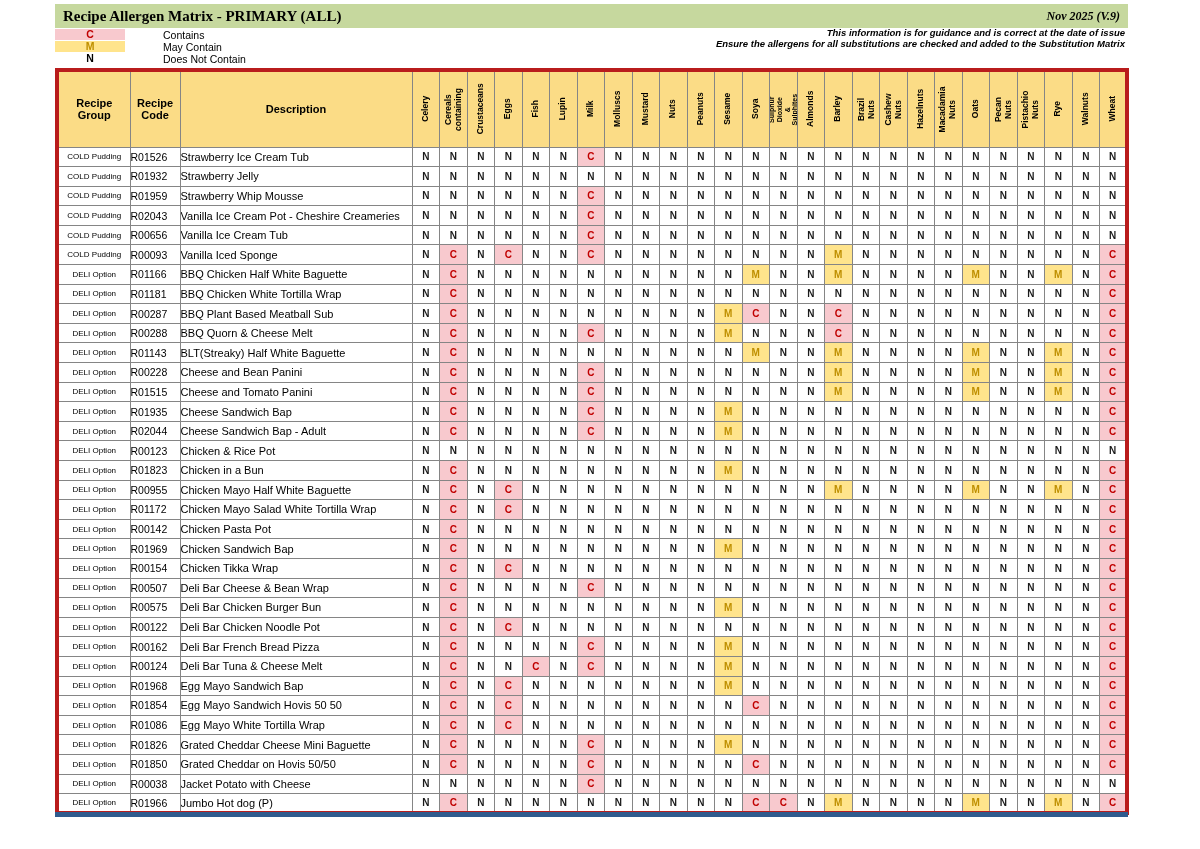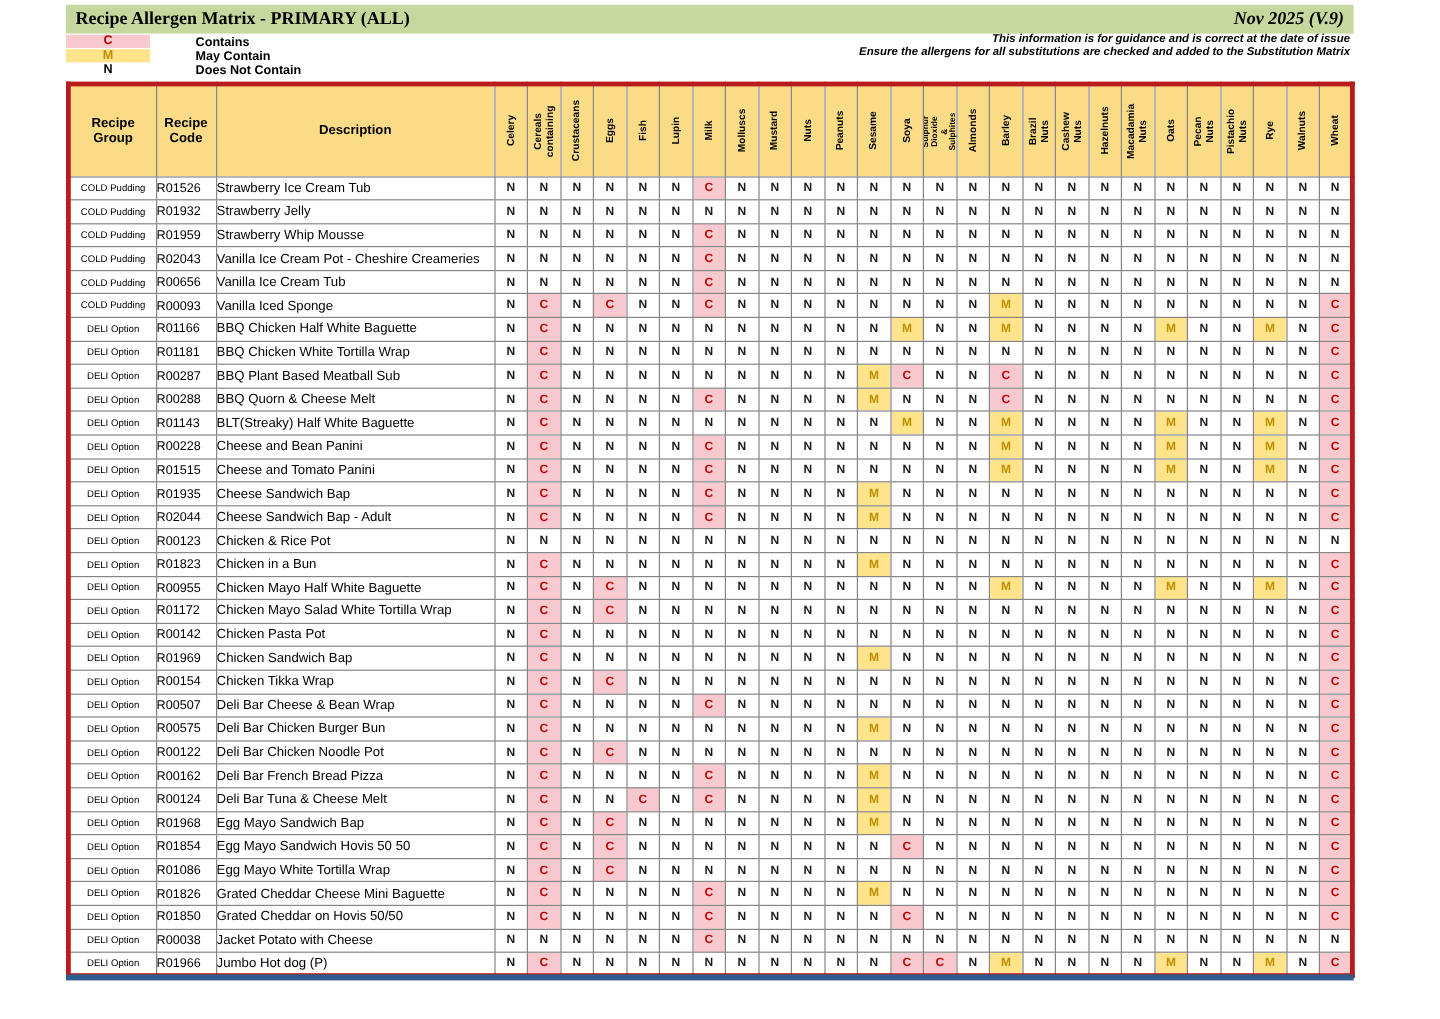--- a/index.html
+++ b/index.html
@@ -7,29 +7,29 @@
     position:relative; width:1200px; height:849px; background:#ffffff;
     font-family:"Liberation Sans", sans-serif; color:#000; overflow:hidden;
   }
   
   .title-bar {
     position:absolute; left:55px; top:4px; width:1073px; height:24px;
     background:#C6D89E; display:flex; justify-content:space-between; align-items:center;
     padding:0 8px; box-sizing:border-box;font-family:Liberation Serif, serif;
   }
   .title-bar .doc-title { font-size:15px; font-weight:bold; }
-  .title-bar .doc-version { font-size:15px; font-weight:bold; font-style:italic; }
+  .title-bar .doc-version { font-size:12px; font-weight:bold; font-style:italic; }
   
   .legend { position:absolute; left:55px; top:29px; }
   .legend-row { display:flex; align-items:center; height:11px; margin-bottom:1px; }
   .legend-swatch { width:70px; text-align:center; font-size:10.5px; font-weight:bold; line-height:11px; }
   .legend-swatch.contains { background:#F8C9CE; color:#C00000; }
   .legend-swatch.may      { background:#FFE48C; color:#BF8F00; }
   .legend-swatch.not      { background:transparent; color:#000; }
-  .legend-label { margin-left:38px; font-size:10.5px; font-weight:bold; white-space:nowrap; }
+  .legend-label { margin-left:38px; font-size:10.5px; font-weight:normal; white-space:nowrap; }
   
   .notices { position:absolute; right:75px; top:27px; text-align:right; }
   .notice-line { font-size:9.5px; font-weight:bold; font-style:italic; line-height:11px; }
   
   .matrix-wrap { position:absolute; left:55px; top:68px; }
   table.matrix { border-collapse:collapse; table-layout:fixed; width:1070px; border:4px solid #b91c1c; }
   table.matrix th, table.matrix td {
     border:1px solid #858585; box-sizing:border-box; overflow:hidden; padding:0;
   }
   thead th { background:#FBDC86; font-weight:bold; border-bottom:2px solid #7f7f7f; }

